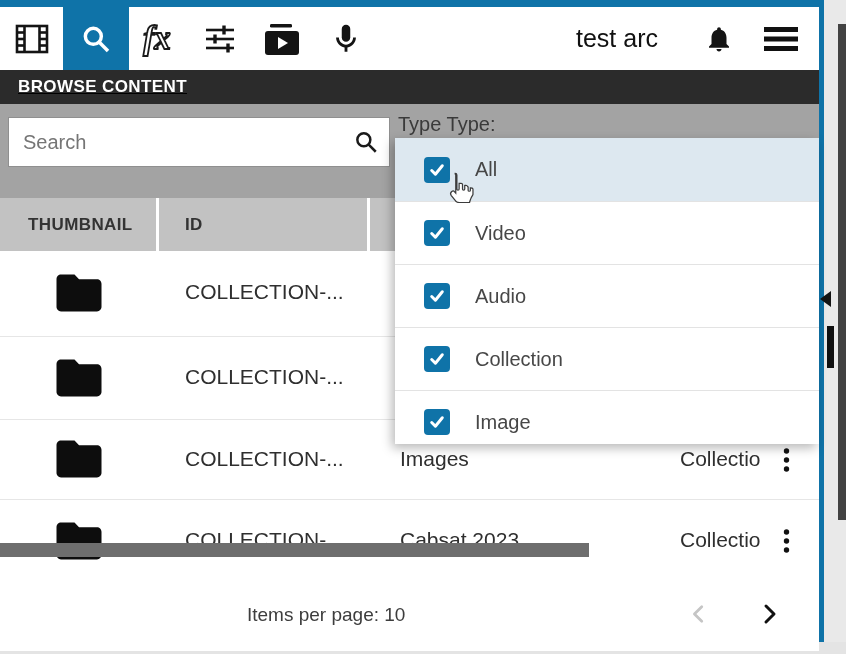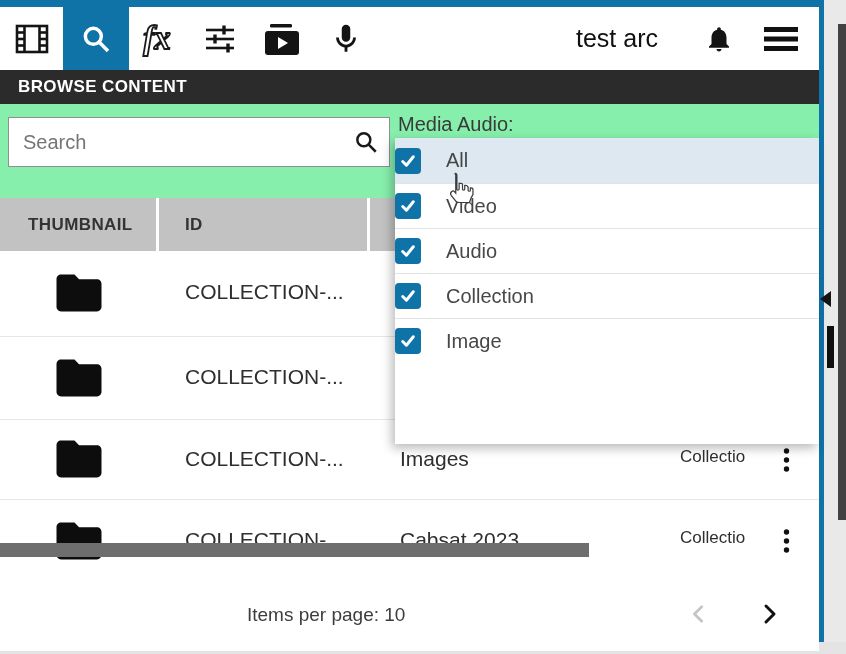--- a/index.html
+++ b/index.html
@@ -1,17 +1,17 @@
 <!DOCTYPE html>
 <html><head>
 <meta charset="utf-8">
 <style>
   html,body{margin:0;padding:0;background:#fff;}
   .screen{position:relative;width:846px;height:654px;overflow:hidden;
-    font-family:"Liberation Sans",sans-serif;background:#86efac;}
+    font-family:"Liberation Sans",sans-serif;background:#a3a3a3;}
   .abs{position:absolute;}
 
   
   .frame-top{left:0;top:0;width:824px;height:7px;}
   .frame-right{left:819px;top:0;width:5px;height:642px;}
   .frame-bottom{left:0;top:637px;width:824px;height:5px;}
   .outer-right{left:824px;top:0;width:22px;height:654px;background:#e9e9e9;}
   .outer-dark{left:838px;top:24px;width:8px;height:496px;background:#424242;}
   .outer-bottom{left:0;top:642px;width:846px;height:12px;background:#e4e4e4;}
   .collapse-arrow{left:820px;top:291px;width:0;height:0;
@@ -21,48 +21,48 @@
 
   
   .toolbar{left:0;top:7px;width:819px;height:63px;background:#fff;}
   .tab{position:absolute;top:0;height:63px;display:flex;align-items:center;justify-content:center;}
   .tab.active{background:var(--accent);}
   .fx-glyph{font-family:"Liberation Serif",serif;font-style:italic;font-weight:700;
     font-size:33px;color:#fff;-webkit-text-stroke:1.8px #1a1a1a;line-height:1;}
   .app-title{position:absolute;left:576px;top:17px;font-size:25px;color:#111;}
 
   
-  .darkbar{left:0;top:70px;width:819px;height:34px;background:#2b2b2b;display:flex;align-items:center;}
+  .darkbar{left:0;top:70px;width:819px;height:34px;background:#2b2b2b;display:flex;align-items:center;text-decoration:underline;}
   .darkbar span{color:#fff;font-weight:700;font-size:17px;letter-spacing:.4px;padding-left:18px;}
 
   
   .searchbox{left:8px;top:117px;width:380px;height:48px;border:1px solid #8f8f8f;background:#fff;}
   .searchbox input{position:absolute;left:0;top:0;width:100%;height:100%;border:0;outline:none;
     font-family:"Liberation Sans",sans-serif;font-size:20px;color:#333;padding:0 44px 0 14px;box-sizing:border-box;background:transparent;}
   .searchbox input::placeholder{color:#757575;}
   .searchbox .mag{position:absolute;right:10px;top:11px;}
 
   .media-type-label{left:398px;top:113px;font-size:20px;color:#3a3a3a;z-index:1;}
 
   
   .thead{left:0;top:198px;width:819px;height:53px;background:#c2c2c2;z-index:2;}
   .thead .sep{position:absolute;top:0;width:3px;height:53px;background:#fff;}
   .thead .hlabel{position:absolute;top:0;height:53px;display:flex;align-items:center;
     font-weight:700;font-size:17px;color:#333;letter-spacing:.4px;}
   .trow{position:absolute;left:0;width:819px;background:#fff;border-bottom:1px solid #e6e6e6;z-index:1;}
   .trow .folder{position:absolute;left:52px;}
   .trow .cid{position:absolute;left:185px;font-size:21px;color:#2f2f2f;}
   .trow .ctitle{position:absolute;left:400px;font-size:21px;color:#2f2f2f;}
-  .trow .ctype{position:absolute;left:680px;font-size:17px;color:#2f2f2f;}
+  .trow .ctype{position:absolute;left:680px;font-size:21px;color:#2f2f2f;}
   .trow .cmenu{position:absolute;left:782px;}
 
   
   .dropdown{left:395px;top:138px;width:424px;height:306px;background:#fff;z-index:10;
     box-shadow:-3px 4px 10px rgba(0,0,0,.28);}
-  .dd-item{height:45px;display:flex;align-items:center;box-sizing:border-box;}
+  .dd-item{height:63px;display:flex;align-items:center;padding-left:29px;box-sizing:border-box;}
   .dd-item + .dd-item{border-top:1px solid #e3e3e3;}
   .dd-item.hl{background:#dde8f0;}
   .checkbox{width:26px;height:26px;border-radius:4px;background:var(--accent);
     display:flex;align-items:center;justify-content:center;flex:0 0 auto;}
   .dd-label{margin-left:25px;font-size:20px;color:#474747;}
 
   .cursor{left:440px;top:168px;z-index:20;}
 
   
   .hscroll{left:0;top:543px;width:589px;height:14px;background:#6e6e6e;z-index:4;}
@@ -146,21 +146,21 @@
   <div class="abs searchbox">
     <input type="text" placeholder="Search" style="">
     <span class="mag">
       <svg width="26" height="26" viewBox="0 0 24 24" fill="none" stroke="#1a1a1a" stroke-width="2.3">
         <circle cx="10" cy="10" r="6"></circle>
           <line x1="14.5" y1="14.5" x2="21" y2="21"></line>
       </svg>
     </span>
   </div>
 
-  <span class="abs media-type-label">Media Audio:</span>
+  <span class="abs media-type-label">Type Type:</span>
 
   <div class="abs thead">
     <span class="hlabel" style="left:28px;">THUMBNAIL</span>
     <span class="hlabel" style="left:185px;">ID</span>
     <span class="sep" style="left:156px;"></span>
     <span class="sep" style="left:367px;"></span>
   </div>
 
   <div class="abs trow" style="top:251px;height:85px;">
     <span class="folder" style="top:19px;">

